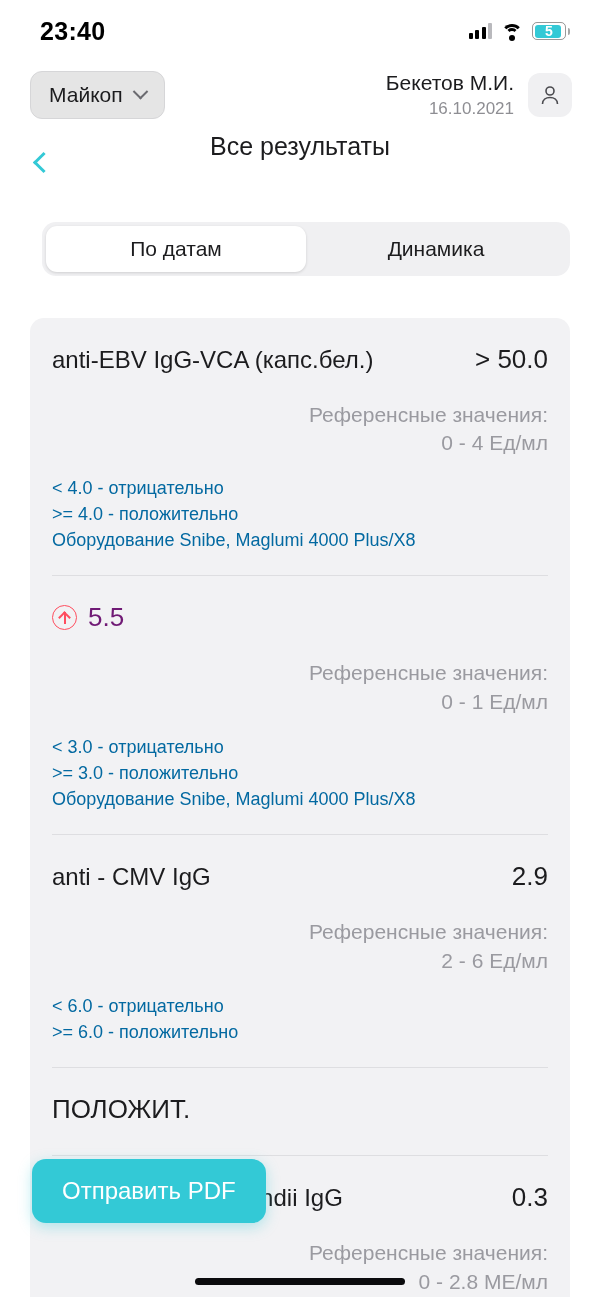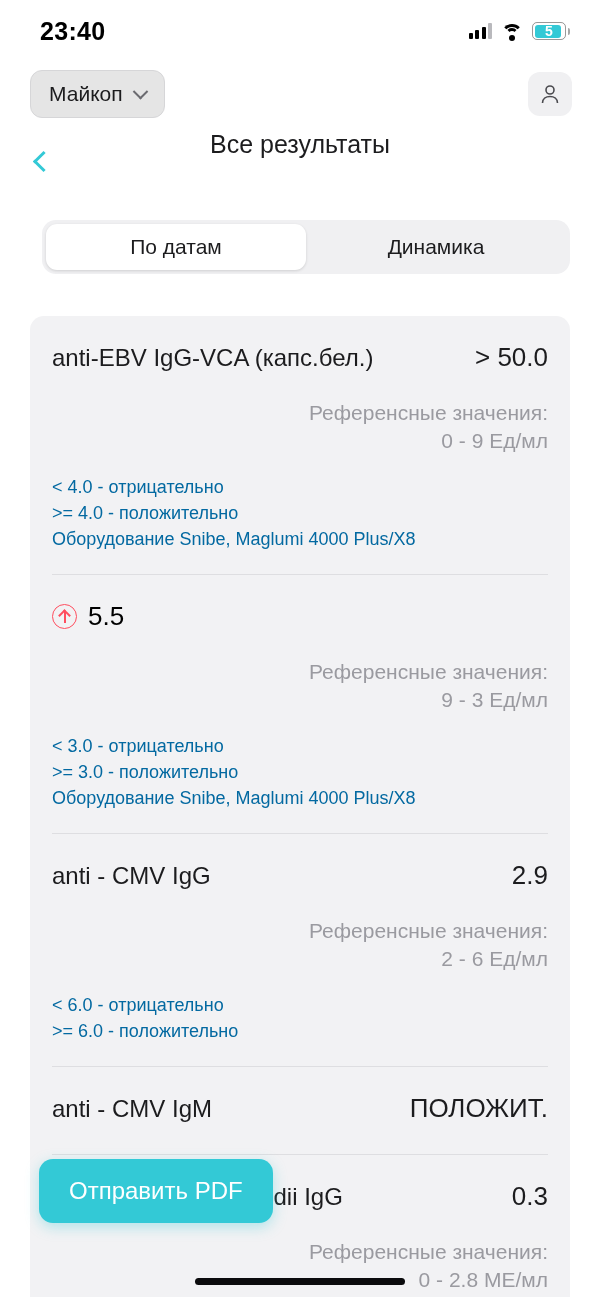--- a/index.html
+++ b/index.html
@@ -231,21 +231,21 @@
   }
   .result-value {
     font-size: 26px;
     color: #1c1c1e;
     font-weight: 500;
     white-space: nowrap;
     display: flex;
     align-items: center;
     gap: 11px;
   }
-  .result-value.high { color: #000000; }
+  .result-value.high { color: #701a75; }
   .arrow-up-badge {
     width: 25px; height: 25px;
     border-radius: 50%;
     border: 1.6px solid #ff4d5e;
     display: inline-flex;
     align-items: center;
     justify-content: center;
     position: relative;
   }
   .arrow-up-badge:before {
@@ -279,21 +279,21 @@
   }
   .divider {
     height: 1px;
     background: #dedee1;
     margin-top: 22px;
   }
 
   
   .pdf-btn {
     position: absolute;
-    left: 39px;
+    left: 32px;
     bottom: 74px;
     background: #33c9d6;
     color: #ffffff;
     font-size: 24px;
     padding: 18px 30px;
     border-radius: 14px;
     border: none;
     box-shadow: 0 4px 14px rgba(51,201,214,0.35);
   }
 
@@ -334,20 +334,24 @@
       </span>
     </div>
   </div>
 
   <div class="header-row">
     <div class="city-chip">
       <span class="label">Майкоп</span>
       <span class="chev-down"></span>
     </div>
     <div class="user-block">
+      <div class="user-text">
+        <div class="user-name">Бекетов М.И.</div>
+        <div class="user-date">16.10.2021</div>
+      </div>
       <div class="avatar">
         <svg width="24" height="24" viewBox="0 0 24 24" fill="none" stroke="#4a4a4f" stroke-width="1.6">
           <circle cx="12" cy="8" r="4"></circle>
           <path d="M4.5 21c0-4.2 3.4-6.5 7.5-6.5s7.5 2.3 7.5 6.5"></path>
         </svg>
       </div>
     </div>
   </div>
 
   <div class="nav-bar">
@@ -366,38 +370,38 @@
 
   <div class="results-panel">
 
     <div class="result-item">
       <div class="result-head">
         <div class="result-name">anti-EBV IgG-VCA (капс.бел.)</div>
         <div class="result-value">&gt; 50.0</div>
       </div>
       <div class="ref-block">
         <div>Референсные значения:</div>
-        <div>0 - 9 Ед/мл</div>
+        <div>0 - 4 Ед/мл</div>
       </div>
       <div class="notes" style="white-space:pre-line">&lt; 4.0 - отрицательно
 &gt;= 4.0 - положительно
 Оборудование Snibe, Maglumi 4000 Plus/X8</div>
       <div class="divider"></div>
     </div>
 
     <div class="result-item">
       <div class="result-head">
         <div class="result-value high">
           <span class="arrow-up-badge"></span>
           <span>5.5</span>
         </div>
       </div>
       <div class="ref-block">
         <div>Референсные значения:</div>
-        <div>9 - 3 Ед/мл</div>
+        <div>0 - 1 Ед/мл</div>
       </div>
       <div class="notes" style="white-space:pre-line">&lt; 3.0 - отрицательно
 &gt;= 3.0 - положительно
 Оборудование Snibe, Maglumi 4000 Plus/X8</div>
       <div class="divider"></div>
     </div>
 
     <div class="result-item">
       <div class="result-head">
         <div class="result-name">anti - CMV IgG</div>
@@ -407,21 +411,20 @@
         <div>Референсные значения:</div>
         <div>2 - 6 Ед/мл</div>
       </div>
       <div class="notes" style="white-space:pre-line">&lt; 6.0 - отрицательно
 &gt;= 6.0 - положительно</div>
       <div class="divider"></div>
     </div>
 
     <div class="result-item no-ref">
       <div class="result-head">
-        <div class="result-name">anti - CMV IgM</div>
         <div class="result-value">ПОЛОЖИТ.</div>
       </div>
       <div class="divider" style="margin-top:30px"></div>
     </div>
 
     <div class="result-item">
       <div class="result-head">
         <div class="result-name">anti-Toxoplasma gondii IgG</div>
         <div class="result-value">0.3</div>
       </div>

